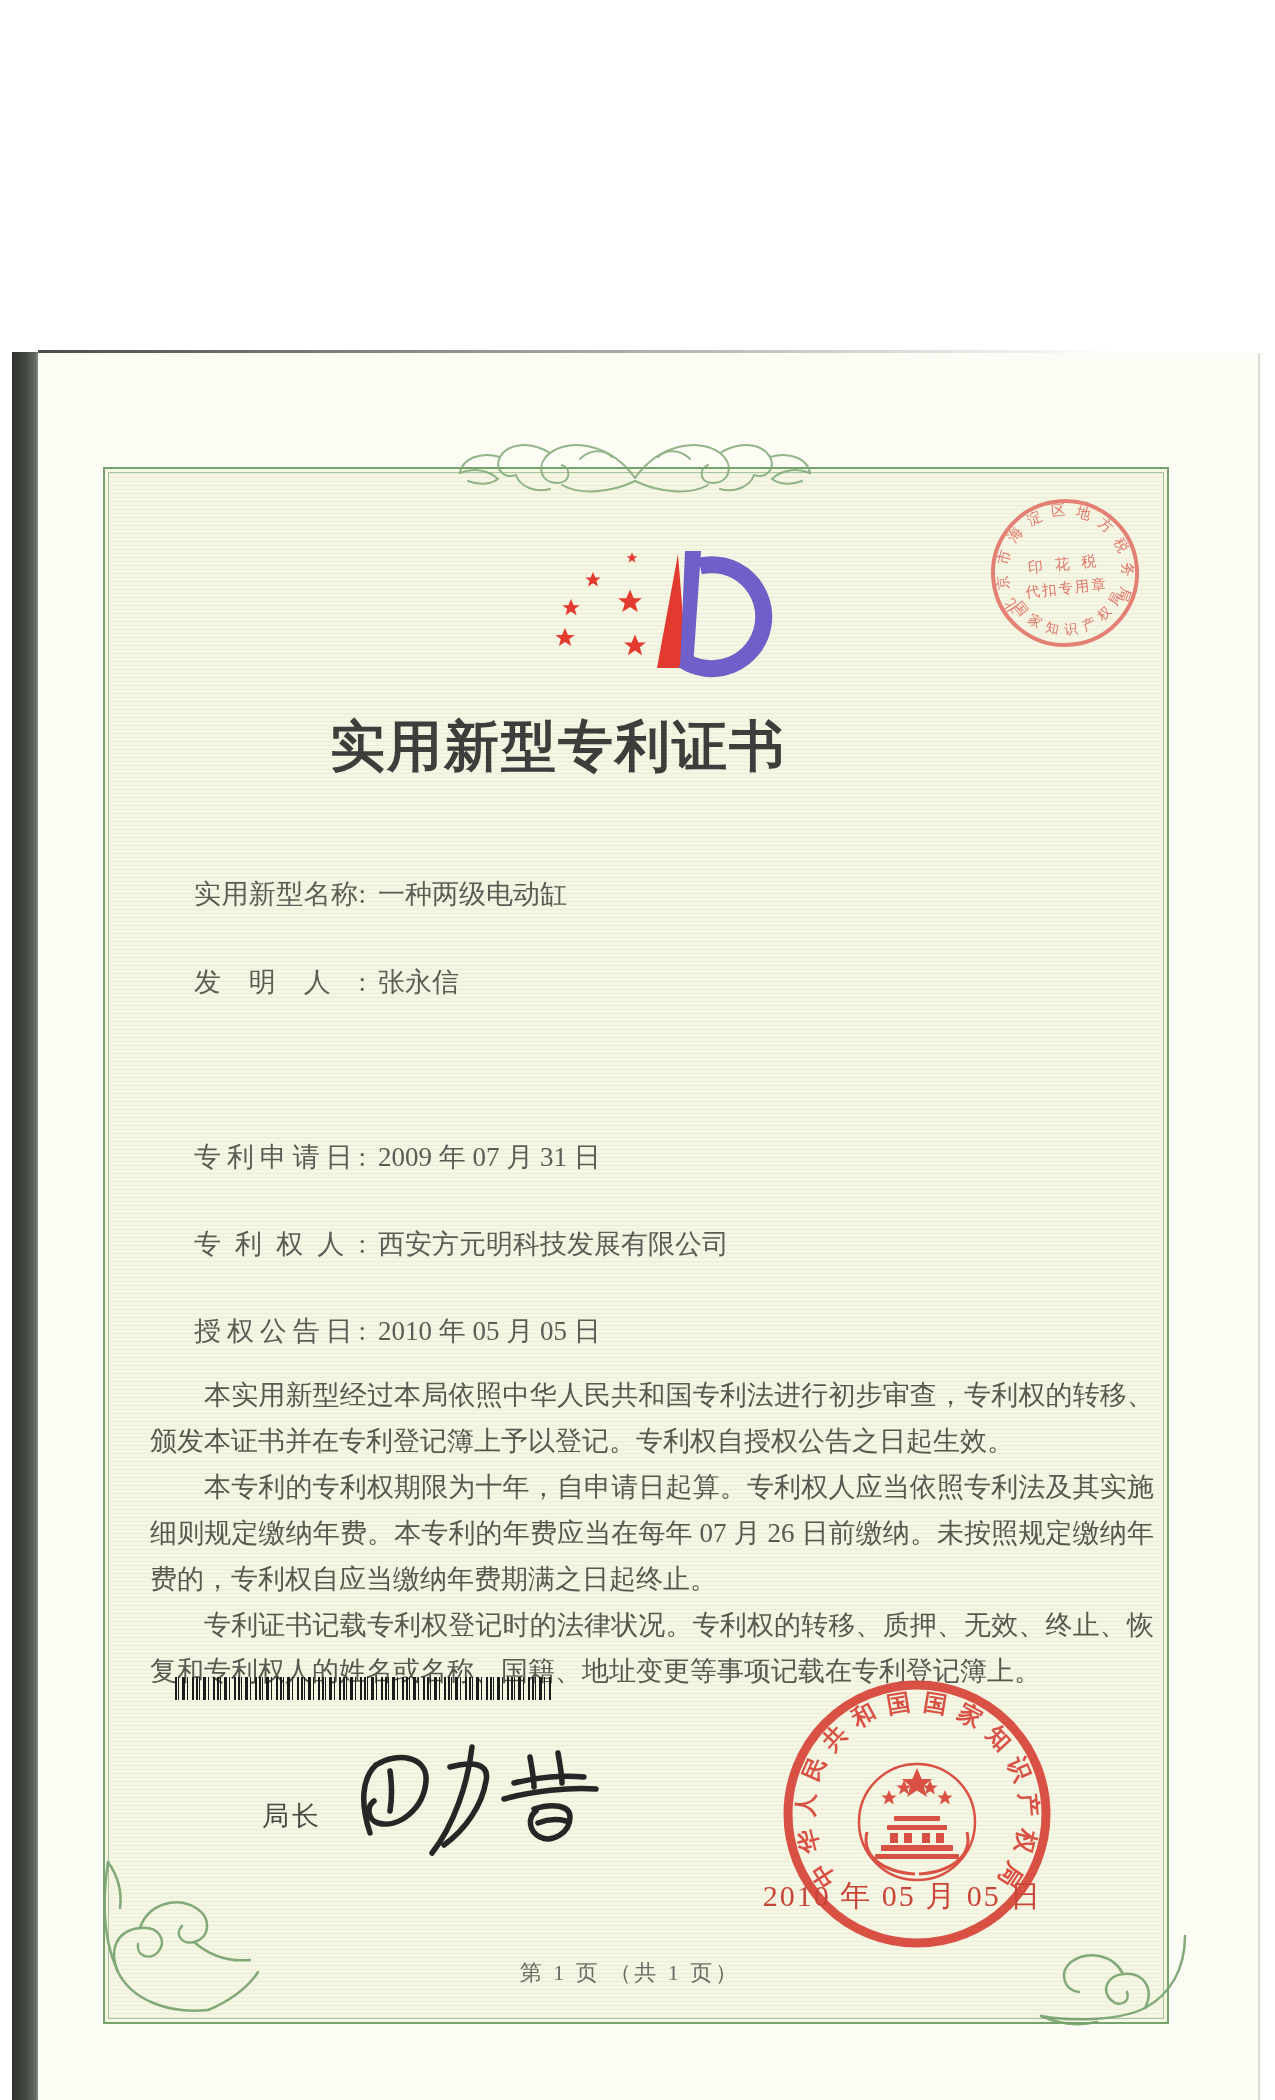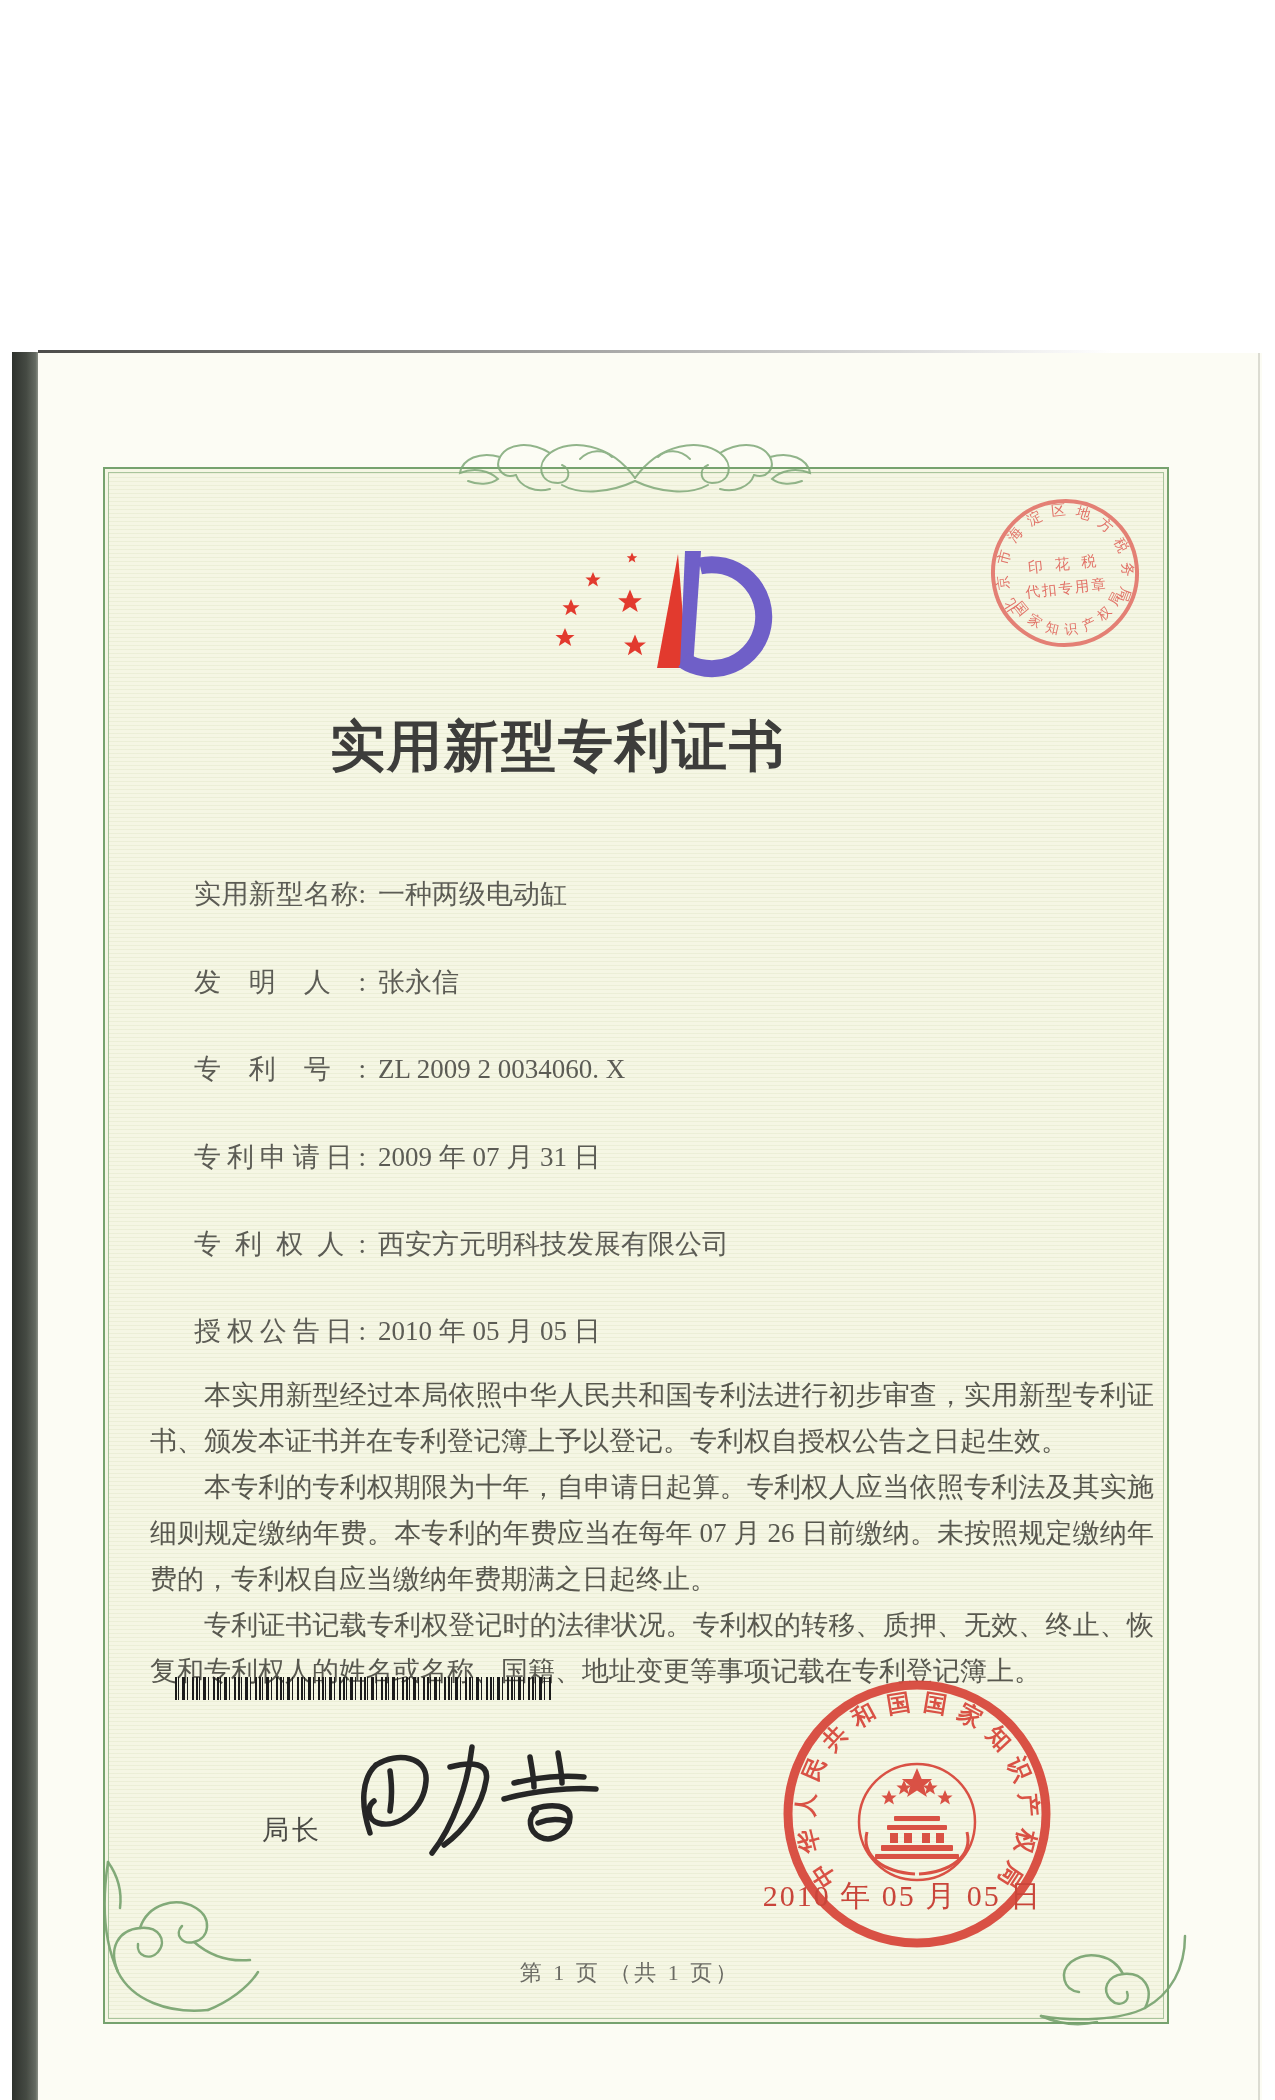--- a/index.html
+++ b/index.html
@@ -28,21 +28,21 @@
   .title{position:absolute;left:330px;top:710px;width:432px;text-align:center;
     font-size:55px;font-weight:bold;color:#3d3d3b;letter-spacing:2px;white-space:nowrap;}
   .field{position:absolute;left:150px;font-size:27px;color:#5c5c55;white-space:nowrap;margin-left:44px;}
   .field .lbl{display:inline-block;width:172px;text-align:justify;text-align-last:justify;}
   .field .val{margin-left:12px;}
   .paras{position:absolute;left:150px;top:1372px;width:1004px;font-size:27px;line-height:46px;
     color:#58584f;text-align:justify;}
   .paras p{margin:0;text-indent:2em;}
   .barcode{position:absolute;left:175px;top:1677px;width:378px;height:23px;
     background:repeating-linear-gradient(90deg,#1b1b1b 0 2px,rgba(0,0,0,0) 2px 3px,#1b1b1b 3px 4px,rgba(0,0,0,0) 4px 7px,#1b1b1b 7px 10px,rgba(0,0,0,0) 10px 12px,#1b1b1b 12px 13px,rgba(0,0,0,0) 13px 17px,#1b1b1b 17px 19px,rgba(0,0,0,0) 19px 21px);}
-  .signer-title{position:absolute;left:262px;top:1798px;font-size:27px;color:#4b4b46;letter-spacing:3px;margin-top:14px;}
+  .signer-title{position:absolute;left:262px;top:1798px;font-size:27px;color:#4b4b46;letter-spacing:3px;}
   .signature{position:absolute;left:332px;top:1733px;width:282px;height:148px;}
   .signature-name-hidden{position:absolute;left:360px;top:1780px;opacity:0;font-size:10px;}
   .seal{position:absolute;left:779px;top:1676px;width:276px;height:276px;opacity:.95;}
   .seal-date{position:absolute;left:760px;top:1876px;width:285px;text-align:center;
     font-size:30px;color:#c9453a;letter-spacing:2px;z-index:6;white-space:nowrap;}
   .footer{position:absolute;left:400px;top:1958px;width:460px;text-align:center;
     font-size:22px;color:#6a6a63;letter-spacing:3px;}
   .tax-stamp{position:absolute;left:984px;top:488px;width:162px;height:170px;transform:rotate(-6deg);opacity:.92;}
   svg text{font-family:"Liberation Serif","DejaVu Serif",serif;}
 </style>
@@ -143,35 +143,32 @@
   </svg>
 
   <div class="title">实用新型专利证书</div>
 
   <div class="field" style="top:876px">
     <span class="lbl">实用新型名称:</span><span class="val">一种两级电动缸</span>
   </div>
   <div class="field" style="top:964px">
     <span class="lbl">发明人:</span><span class="val">张永信</span>
   </div>
-  <div class="field" style="top:1051px">
-    <span class="lbl">专利号:</span><span class="val">ZL 2009 2 0034060. X</span>
-  </div>
   <div class="field" style="top:1139px">
     <span class="lbl">专利申请日:</span><span class="val">2009 年 07 月 31 日</span>
   </div>
   <div class="field" style="top:1226px">
     <span class="lbl">专利权人:</span><span class="val">西安方元明科技发展有限公司</span>
   </div>
   <div class="field" style="top:1313px">
     <span class="lbl">授权公告日:</span><span class="val">2010 年 05 月 05 日</span>
   </div>
 
   <div class="paras">
-    <p>本实用新型经过本局依照中华人民共和国专利法进行初步审查，实用新型专利证书、颁发本证书并在专利登记簿上予以登记。专利权自授权公告之日起生效。</p>
+    <p>本实用新型经过本局依照中华人民共和国专利法进行初步审查，专利权的转移、颁发本证书并在专利登记簿上予以登记。专利权自授权公告之日起生效。</p>
     <p>本专利的专利权期限为十年，自申请日起算。专利权人应当依照专利法及其实施细则规定缴纳年费。本专利的年费应当在每年 07 月 26 日前缴纳。未按照规定缴纳年费的，专利权自应当缴纳年费期满之日起终止。</p>
     <p>专利证书记载专利权登记时的法律状况。专利权的转移、质押、无效、终止、恢复和专利权人的姓名或名称、国籍、地址变更等事项记载在专利登记簿上。</p>
   </div>
 
   <div class="barcode"></div>
 
   <div class="signer-title">局长</div>
   <span class="signature-name-hidden">田力普</span>
   <svg class="signature" viewBox="0 0 282 148">
     <g stroke="#262626" fill="none" stroke-width="5.5" stroke-linecap="round" stroke-linejoin="round">

